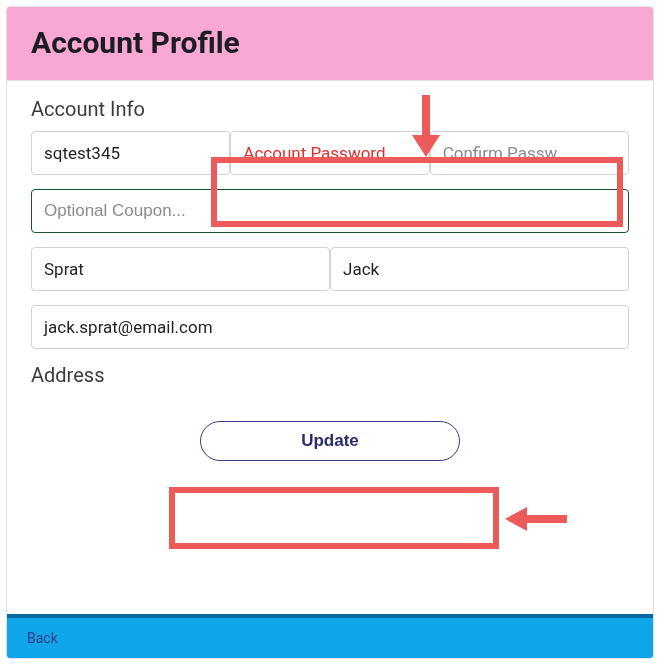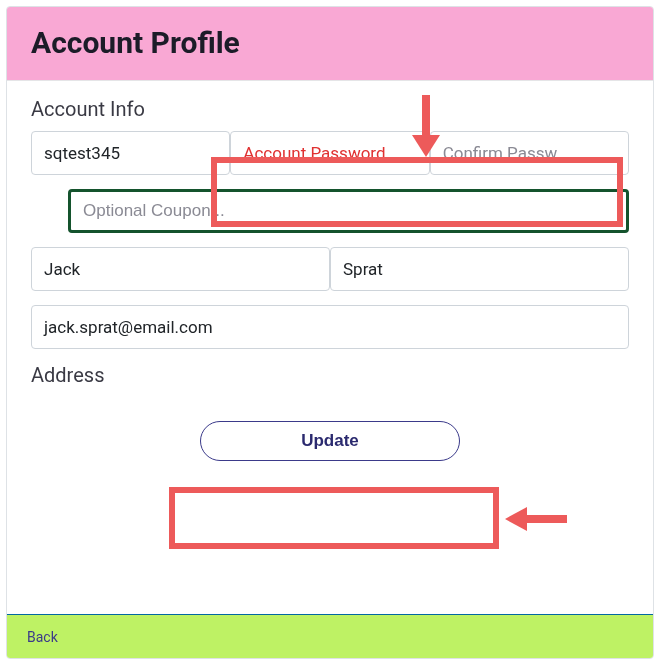--- a/index.html
+++ b/index.html
@@ -8,32 +8,32 @@
   .card-header { background: #f9a8d4; border-bottom: 1px solid #e5e5e7; padding: 18px 24px 20px 24px; }
   .card-header h1 { font-size: 30px; font-weight: 700; color: #1c1c28; }
   .card-body { padding: 16px 24px 0 24px; }
   .section-label { font-size: 20px; color: #3a3a44; margin-bottom: 10px; font-weight: 400; }
   .row { display: flex; gap: 0; margin-bottom: 14px; }
   .row > * { flex: 1; }
   .field { background: #fff; border: 1px solid #ced4da; border-radius: 4px; height: 44px; display: flex; align-items: center; padding: 0 12px; font-size: 17px; color: #212529; }
   .field.placeholder { color: #8a8a94; }
   .field.error { color: #e03131; border-color: #ced4da; }
   input.text-input {
-    width: 100%; height: 44px; border: 3px solid #14532d; border-radius: 4px;
-    padding: 0 12px; font-size: 17px; color: #212529; background: #fff; outline: none; margin-left: 37px;
+    width: 100%; height: 44px; border: 1px solid #14532d; border-radius: 4px;
+    padding: 0 12px; font-size: 17px; color: #212529; background: #fff; outline: none;
   }
   input.text-input::placeholder { color: #8a8a94; }
   .update-btn {
     display: block; margin: 16px auto; width: 260px; height: 40px; border: 1.5px solid #3b3a8a;
     border-radius: 999px; background: #fff; color: #2b2a6f; font-size: 17px; font-weight: 700;
     cursor: pointer;
   }
   .card-footer {
-    position: absolute; left: 0; right: 0; bottom: 0; height: 44px; background: #bef264;
-    border-top: 1px solid #0369a1; display: flex; align-items: center; padding: 0 20px;
+    position: absolute; left: 0; right: 0; bottom: 0; height: 44px; background: #0ea5e9;
+    border-top: 4px solid #0369a1; display: flex; align-items: center; padding: 0 20px;
   }
   .back-link { color: #3b3a8a; font-size: 14px; text-decoration: none; cursor: pointer; }
 
   
   .overlay { position: absolute; pointer-events: none; }
   .highlight-box { border: 6px solid #ed5a5a; }
   .arrow { color: #ed5a5a; }
 </style>
 </head>
 <body>
@@ -60,24 +60,24 @@
       </div>
     </div>
 
     <div class="row">
       <input type="text" class="text-input" placeholder="Optional Coupon..." style="">
     </div>
 
 
     <div class="row">
       <div class="field">
-        <span>Jack</span>
+        <span>Sprat</span>
       </div>
       <div class="field">
-        <span>Sprat</span>
+        <span>Jack</span>
       </div>
     </div>
 
     <div class="row">
       <div class="field">
         <span>jack.sprat@email.com</span>
       </div>
     </div>
 
     <div class="section-label">Address</div>

